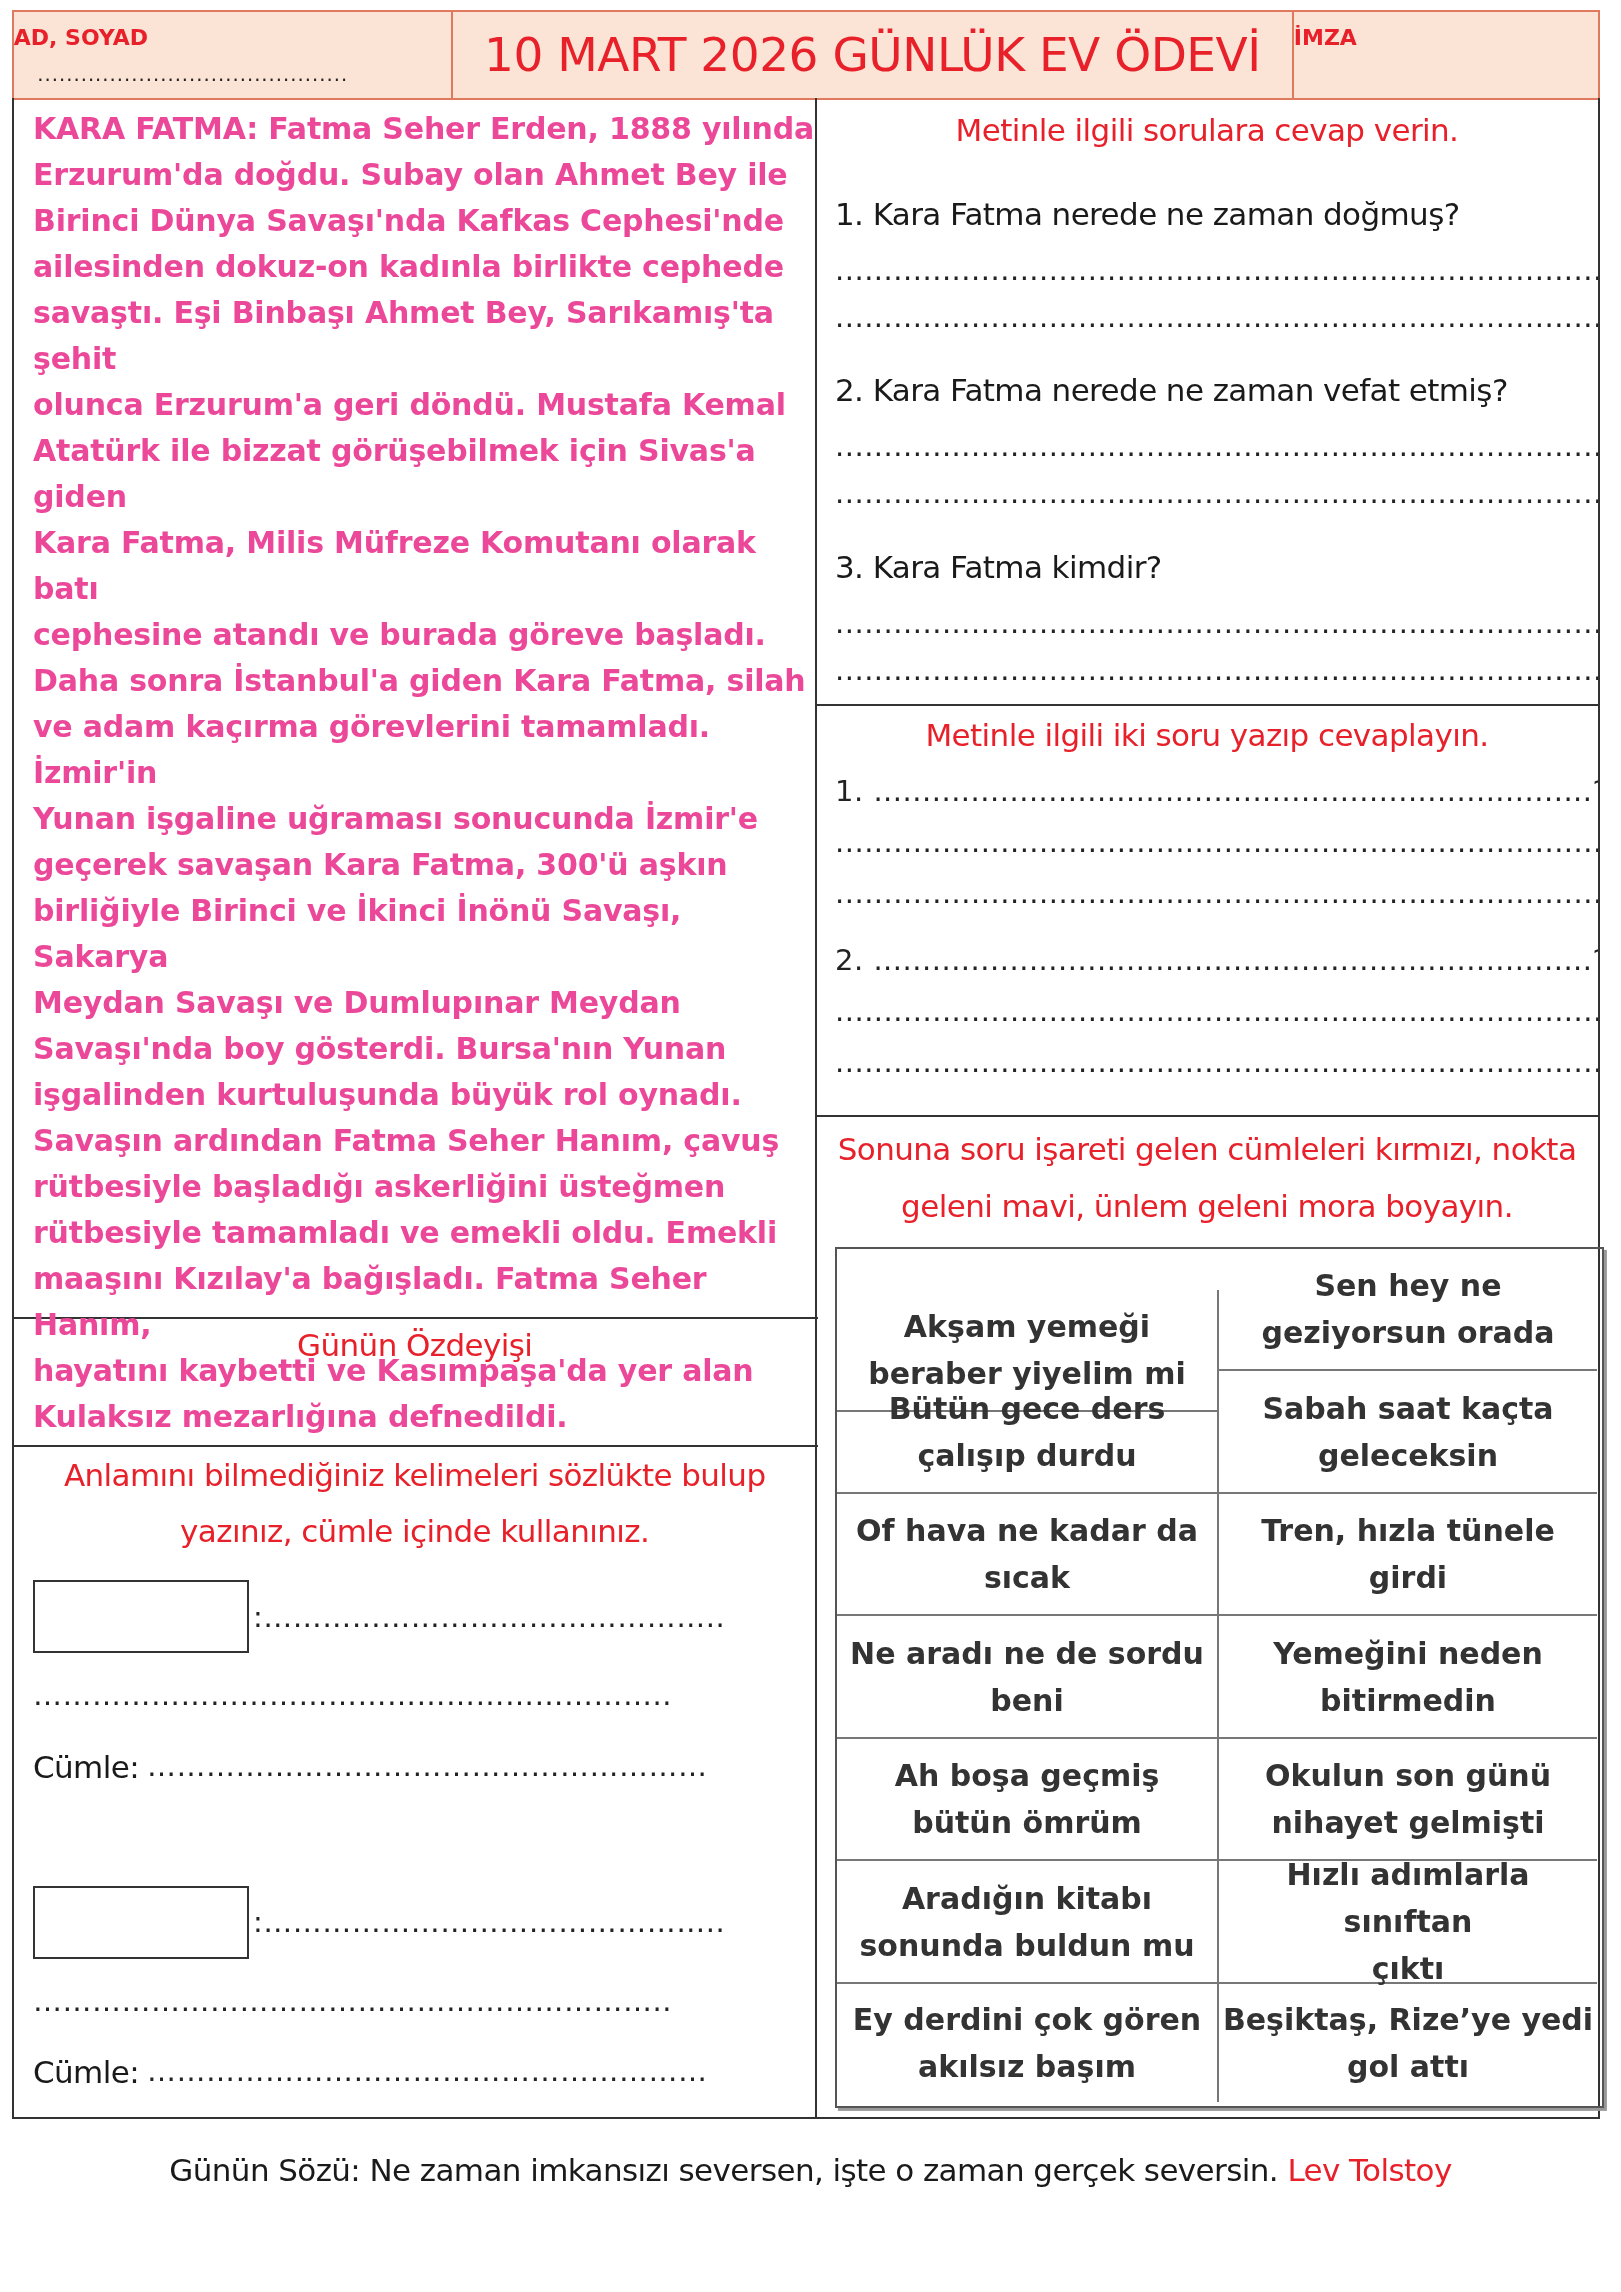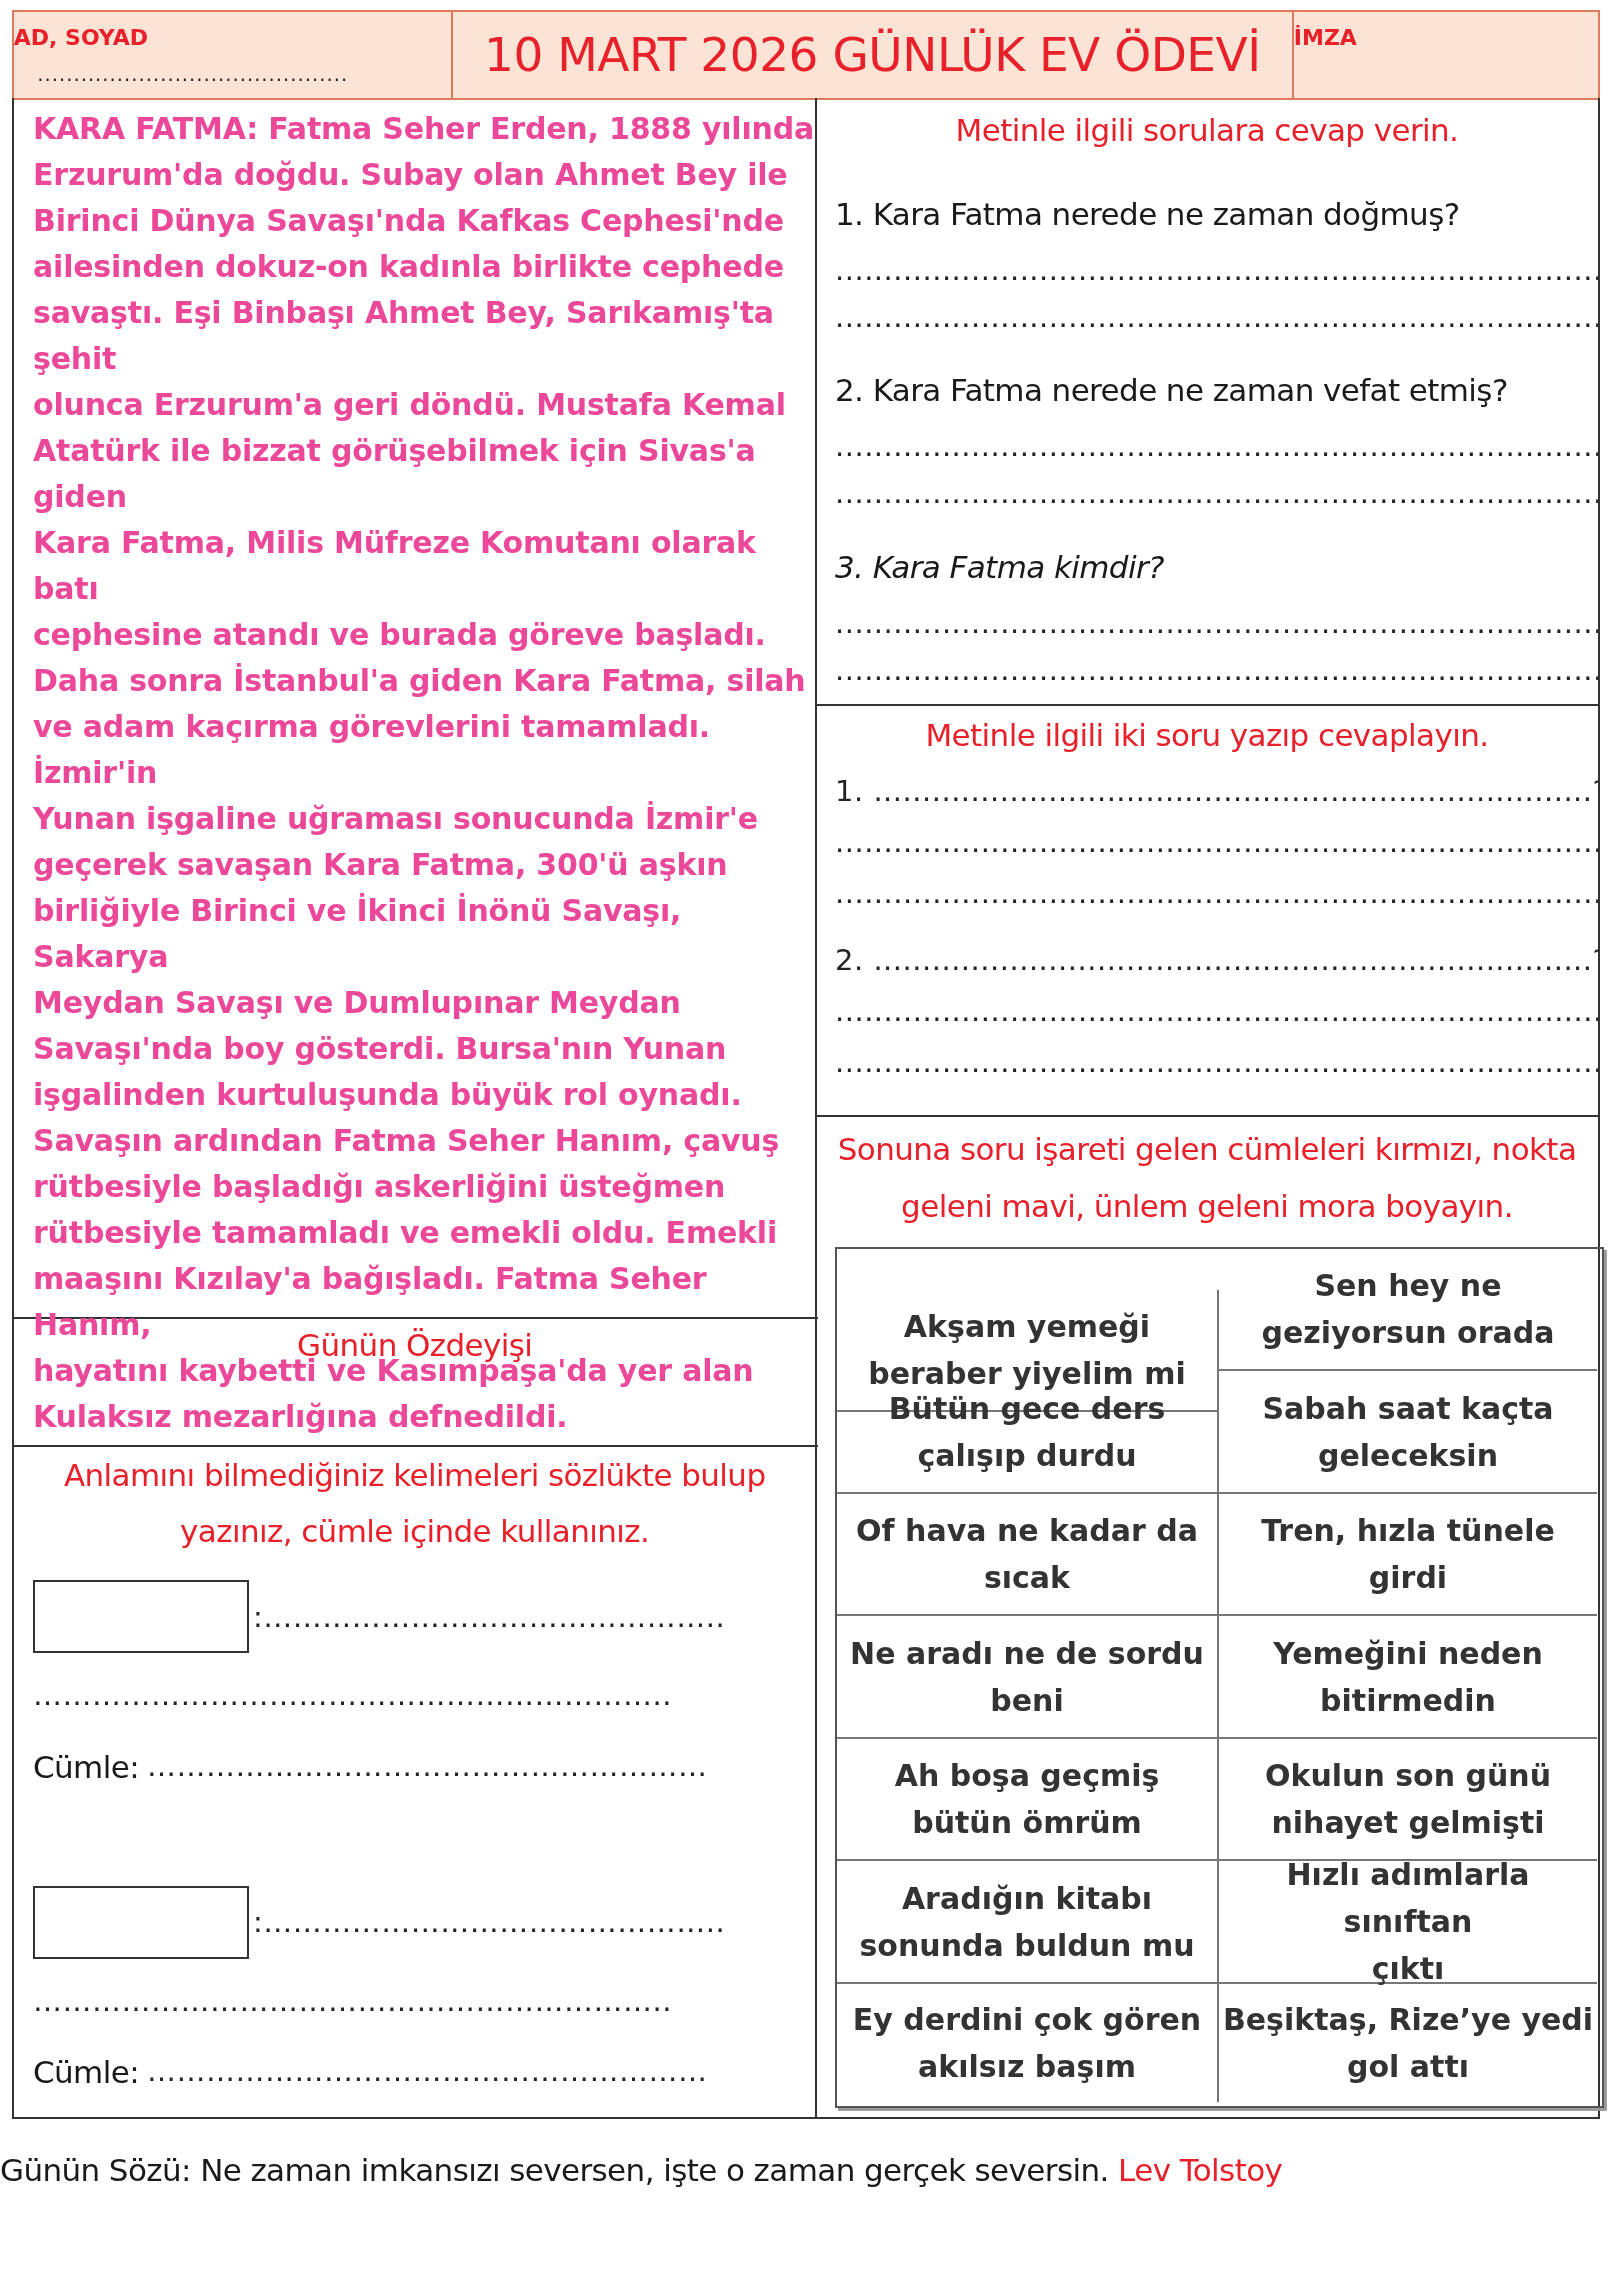--- a/index.html
+++ b/index.html
@@ -27,21 +27,21 @@
   .sec-title { position:absolute; text-align:center; font-size:31px; color:#e8202a; font-family:"DejaVu Sans", sans-serif; letter-spacing:-0.6px; }
   .q { position:absolute; font-size:31px; color:#1a1a1a; letter-spacing:-0.6px; white-space:nowrap; }
   .dots { position:absolute; font-size:29px; color:#222; letter-spacing:0.5px; white-space:nowrap; overflow:hidden; }
 
   .box { position:absolute; border:2px solid #333; background:#fff; }
 
   
   .grid { position:absolute; left:835px; top:1247px; width:765px; height:857px; border:2px solid #555; box-shadow: 2.9px 2.9px 0 #999; }
   .cell { position:absolute; display:flex; align-items:center; justify-content:center; text-align:center; font-size:30px; line-height:47px; color:#333; font-weight:bold; box-sizing:border-box; border-right:2px solid #777; border-bottom:2px solid #777; }
 
-  .footer { position:absolute; left:0; top:2152px; width:1621px; text-align:left; font-size:31px; color:#1a1a1a; letter-spacing:-0.6px; }
+  .footer { position:absolute; left:0; top:2152px; width:1621px; text-align:center; font-size:31px; color:#1a1a1a; letter-spacing:-0.6px; }
 </style>
 </head>
 <body>
 
 <div class="abs hdr">
   <div class="hdr-cell hdr-name">
     <div class="hdr-label">AD, SOYAD</div>
     <div class="hdr-dots">...........................................</div>
   </div>
   <div class="hdr-cell hdr-title">
@@ -108,21 +108,21 @@
 <div class="sec-title" style="left:817px; top:112px; width:780px;">Metinle ilgili sorulara cevap verin.</div>
 
 <div class="q" style="left:835px; top:196px;">1. Kara Fatma nerede ne zaman doğmuş?</div>
 <div class="dots" style="left:835px; top:253px; width:763px;">...............................................................................</div>
 <div class="dots" style="left:835px; top:300px; width:763px;">...............................................................................</div>
 
 <div class="q" style="left:835px; top:372px;">2. Kara Fatma nerede ne zaman vefat etmiş?</div>
 <div class="dots" style="left:835px; top:429px; width:763px;">...............................................................................</div>
 <div class="dots" style="left:835px; top:476px; width:763px;">...............................................................................</div>
 
-<div class="q" style="left:835px; top:549px;font-style:italic;">3. Kara Fatma kimdir?</div>
+<div class="q" style="left:835px; top:549px;">3. Kara Fatma kimdir?</div>
 <div class="dots" style="left:835px; top:606px; width:763px;">...............................................................................</div>
 <div class="dots" style="left:835px; top:653px; width:763px;">...............................................................................</div>
 
 <div class="sec-title" style="left:817px; top:717px; width:780px;">Metinle ilgili iki soru yazıp cevaplayın.</div>
 
 <div class="dots" style="left:835px; top:774px; width:763px;">1. ..........................................................................?</div>
 <div class="dots" style="left:835px; top:825px; width:763px;">...............................................................................</div>
 <div class="dots" style="left:835px; top:876px; width:763px;">...............................................................................</div>
 
 <div class="dots" style="left:835px; top:943px; width:763px;">2. ..........................................................................?</div>

